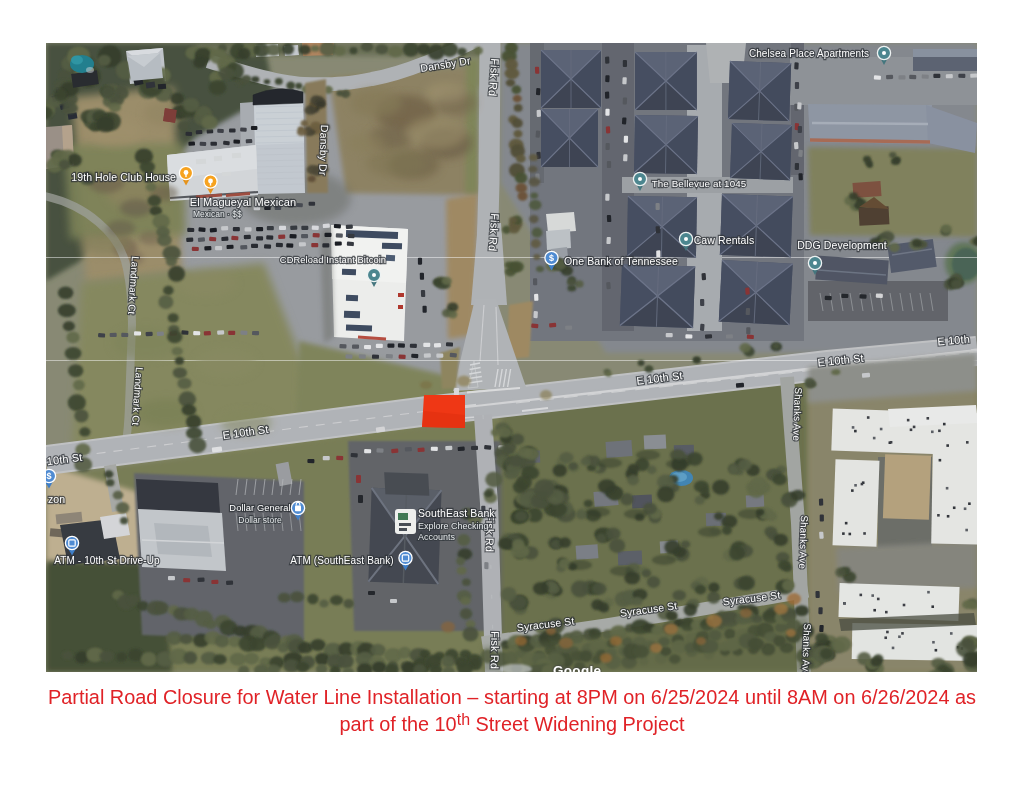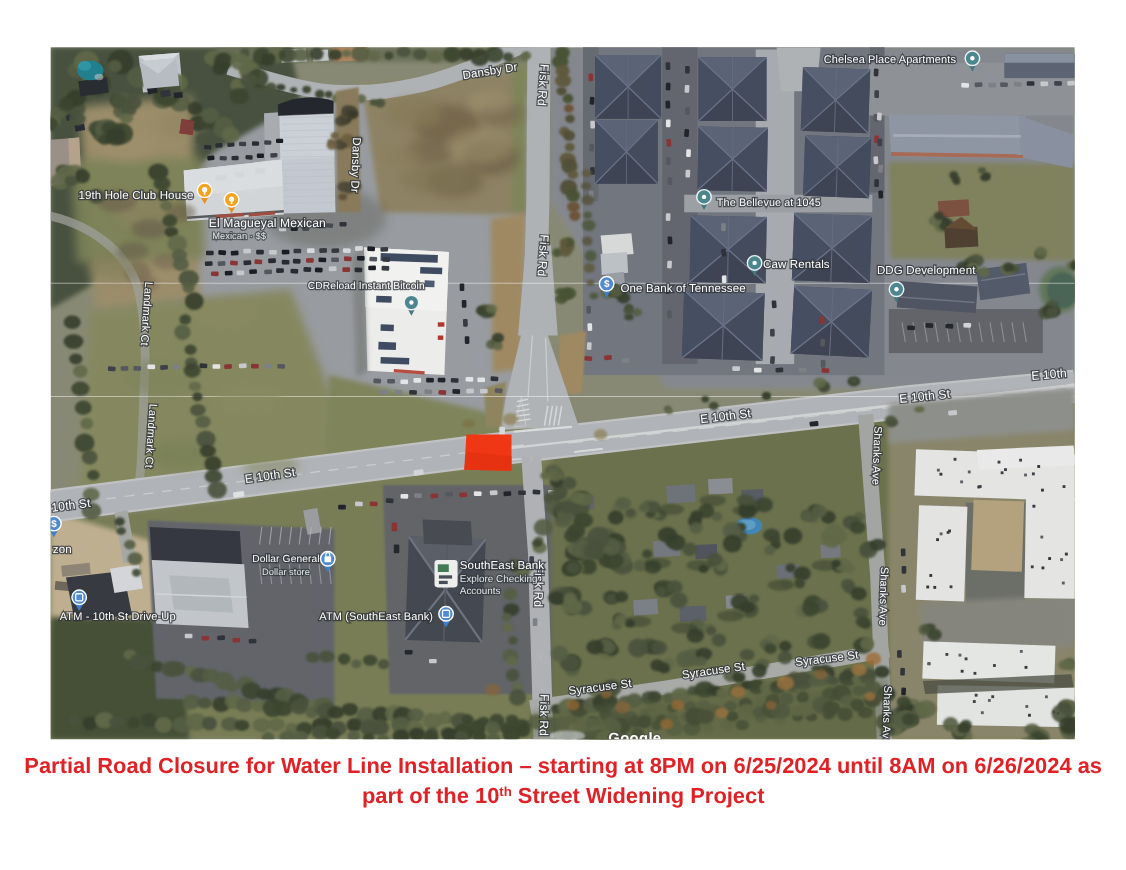--- a/index.html
+++ b/index.html
@@ -1,17 +1,17 @@
 <!DOCTYPE html>
 <html><head><meta charset="utf-8"><style>
 html,body{margin:0;padding:0;background:#fff;width:1024px;height:791px;overflow:hidden}
 .map{position:absolute;left:46px;top:43px;width:931px;height:629px}
 .cap{position:absolute;left:0;top:684px;width:1024px;text-align:center;
- font-family:"Liberation Sans",sans-serif;font-size:19.9px;line-height:27px;color:#e02227;font-weight:700}
-sup{font-size:12px;vertical-align:baseline;position:relative;top:-6px}
+ font-family:"Liberation Sans",sans-serif;font-size:19.9px;line-height:27px;color:#e02227;font-weight:400}
+sup{font-size:16px;vertical-align:baseline;position:relative;top:-6px}
 text{font-family:"Liberation Sans",sans-serif}
 .lbl{paint-order:stroke fill;stroke:rgba(45,50,55,0.75);stroke-width:2.3px;fill:#fff;letter-spacing:.1px}
 .lbl2{paint-order:stroke fill;stroke:rgba(45,50,55,0.65);stroke-width:2.1px;fill:#e4e7e9}
 .gg{paint-order:stroke fill;stroke:rgba(70,70,70,0.4);stroke-width:2.6px;fill:#fff;font-weight:700;letter-spacing:.3px}
 </style></head><body>
 <div class="map">
 <svg width="931" height="629" viewBox="0 0 931 629" xmlns="http://www.w3.org/2000/svg">
 <defs>
 <filter id="b1" x="-60%" y="-60%" width="220%" height="220%">
           <feGaussianBlur stdDeviation="1.1"></feGaussianBlur>

